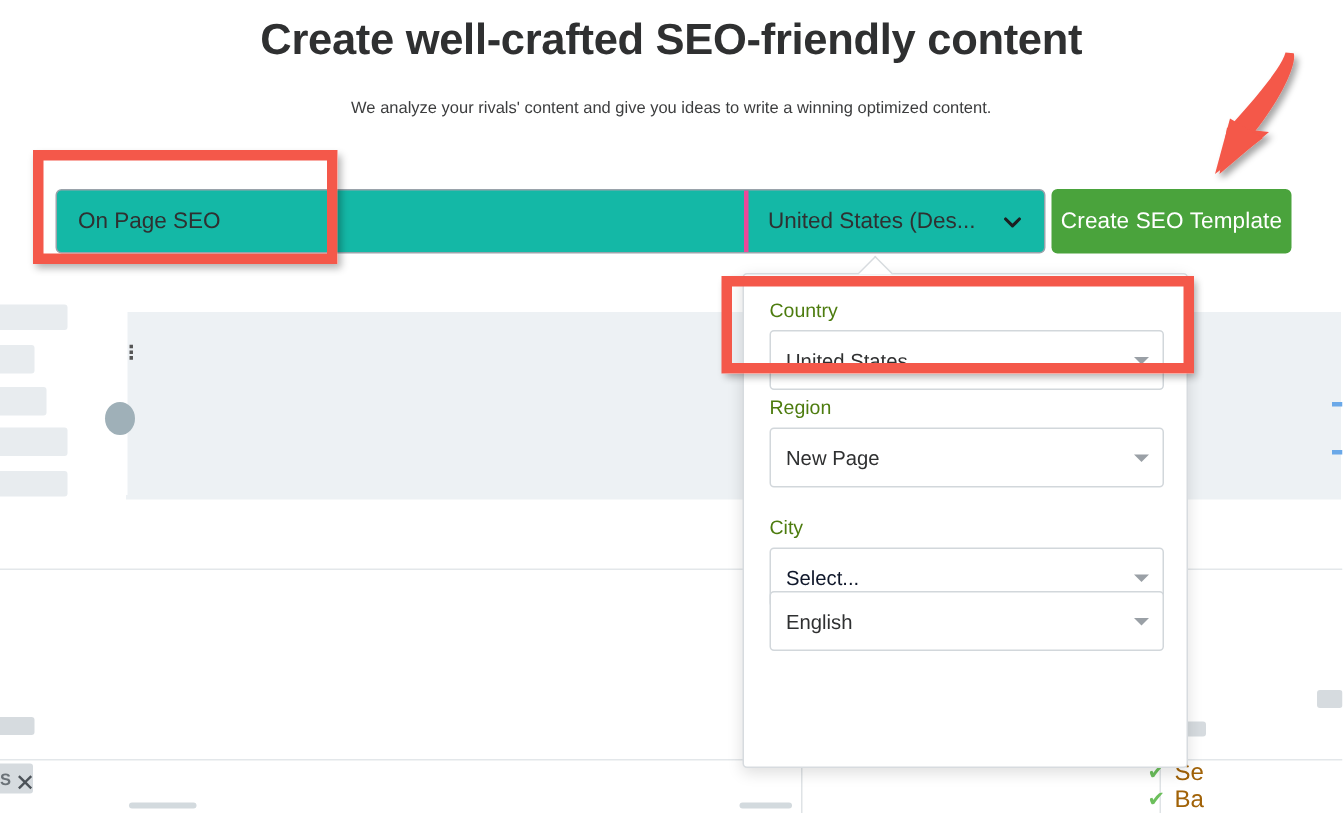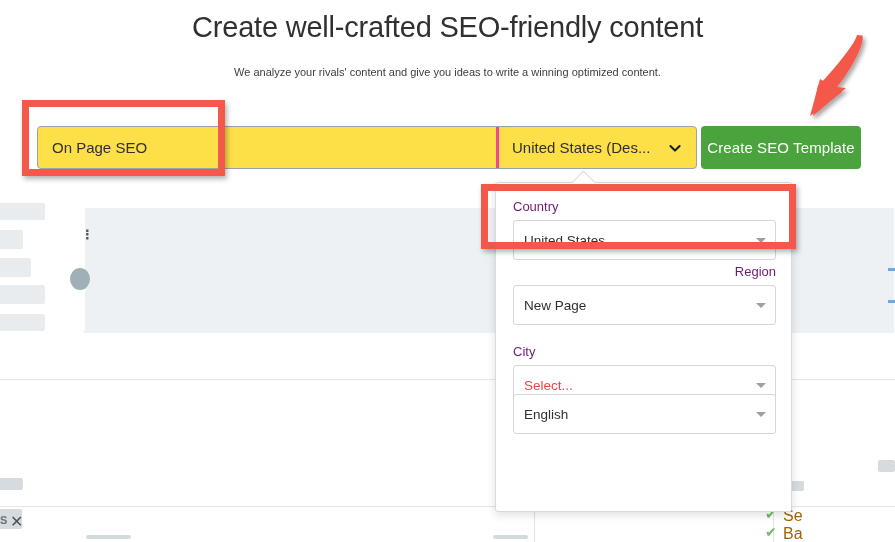--- a/index.html
+++ b/index.html
@@ -18,21 +18,21 @@
     background: #ffffff;
   }
 
   
   .hero-title {
     position: absolute;
     left: 0; top: 11px;
     width: 895px;
     text-align: center;
     font-size: 29px;
-    font-weight: normal;
+    font-weight: bold;
     color: #2f3031;
     letter-spacing: -0.2px;
     white-space: nowrap;
   }
   .hero-sub {
     position: absolute;
     left: 0; top: 66px;
     width: 895px;
     text-align: center;
     font-size: 11px;
@@ -41,21 +41,21 @@
   }
 
   
   .search-row {
     position: absolute;
     left: 37px; top: 126px;
     width: 660px; height: 43px;
     display: flex;
     border: 1px solid #9aa3ab;
     border-radius: 4px;
-    background: #fde047;
+    background: #14b8a6;
     z-index: 4;
   }
   .kw-input {
     flex: 1 1 auto;
     height: 100%;
     border: none;
     outline: none;
     background: transparent;
     font-family: "Liberation Sans", "DejaVu Sans", sans-serif;
     font-size: 15px;
@@ -221,38 +221,38 @@
     left: 3px; top: 4px;
     width: 17px; height: 17px;
     background: #ffffff;
     border-left: 1px solid #d7dbdf;
     border-top: 1px solid #d7dbdf;
     transform: rotate(45deg);
   }
   .fld { position: absolute; left: 17px; width: 263px; }
   .fld-label {
     font-size: 13px;
-    color: #701a75;
+    color: #4d7c0f;
     margin-bottom: 6px;
     display: block;
   }
   .fld-ctl {
     height: 40px;
     border: 1px solid #d2d7db;
     border-radius: 3px;
     background: #fff;
     display: flex;
     align-items: center;
     justify-content: space-between;
     padding: 0 9px 0 10px;
     cursor: pointer;
     font-size: 13.5px;
     color: #2f3031;
   }
-  .fld-ctl.placeholder { color: #ef4444; }
+  .fld-ctl.placeholder { color: #0f172a; }
   .tri {
     width: 0; height: 0;
     border-left: 5px solid transparent;
     border-right: 5px solid transparent;
     border-top: 5px solid #9aa0a6;
     flex: 0 0 auto;
   }
 
   
   .anno {
@@ -341,21 +341,21 @@
   <div class="dd-panel">
 
     <div class="fld" style="top:16px;">
       <span class="fld-label">Country</span>
       <div class="fld-ctl">
         <span>United States</span>
         <span class="tri"></span>
       </div>
     </div>
 
-    <div class="fld" style="top:81px;text-align:right;">
+    <div class="fld" style="top:81px;">
       <span class="fld-label">Region</span>
       <div class="fld-ctl">
         <span>New Page</span>
         <span class="tri"></span>
       </div>
     </div>
 
     <div class="fld" style="top:146px;margin-top:15px;">
       <span class="fld-label">City</span>
       <div class="fld-ctl placeholder">

